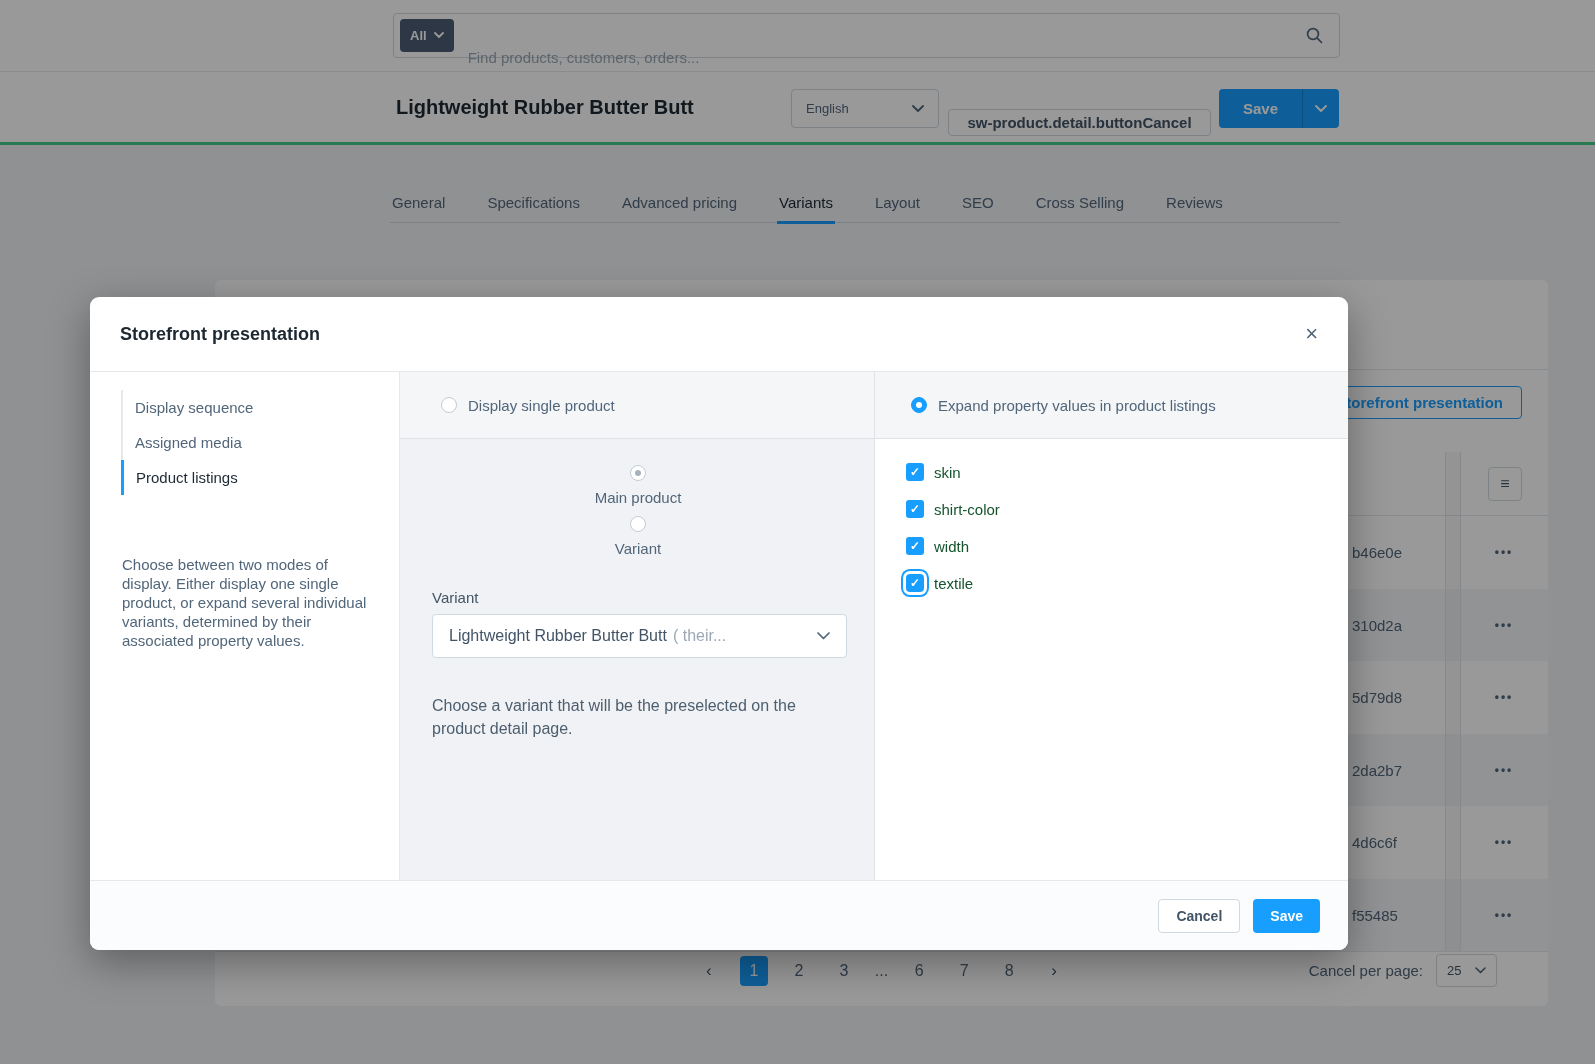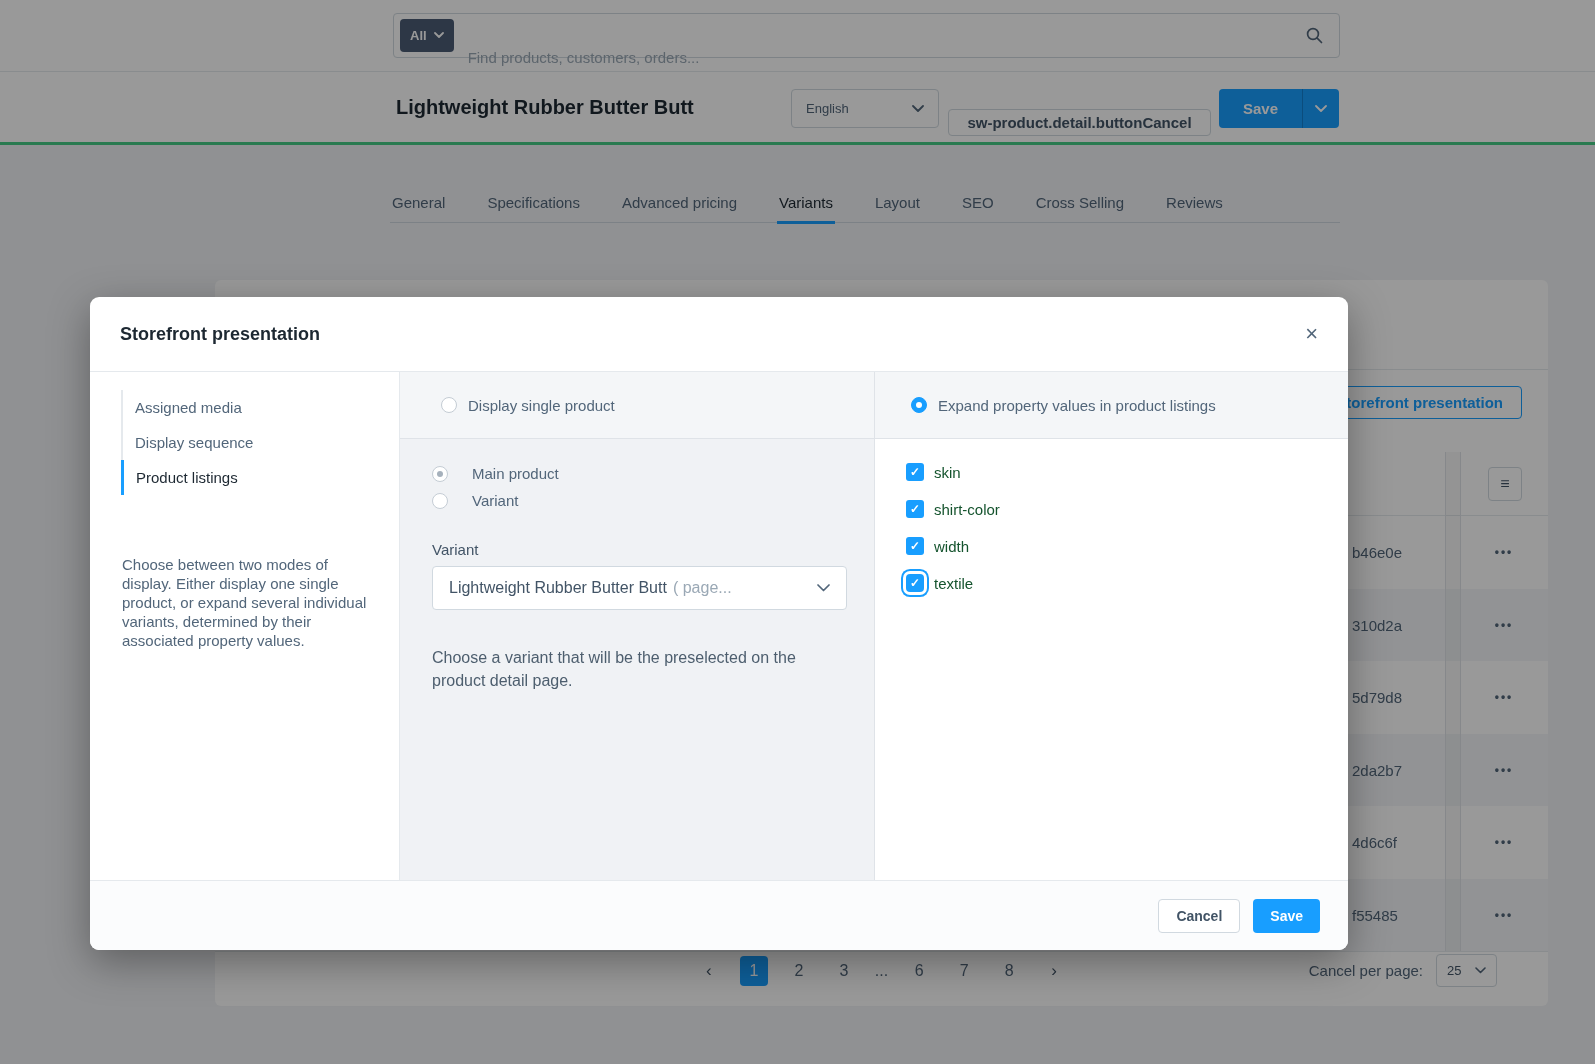--- a/index.html
+++ b/index.html
@@ -72,21 +72,21 @@
   .m-col.right { flex:1; background:#fff;text-align:center; }
   .col-head { height:67px; flex:0 0 67px; background:#f4f6f8; border-bottom:1px solid #dfe3e8; display:flex; align-items:center; gap:11px; }
   .m-col.middle .col-head { padding-left:41px; }
   .m-col.right .col-head { padding-left:36px; }
   .col-head label { font-size:15px; color:#52667a; }
   .radio { width:16px; height:16px; border-radius:50%; border:1px solid #c4ccd4; background:#fff; display:inline-flex; align-items:center; justify-content:center; flex:0 0 16px; }
   .radio.checked-gray::after { content:""; width:6px; height:6px; border-radius:50%; background:#a6b1bc; }
   .radio.checked-blue { background:#189eff; border-color:#189eff; }
   .radio.checked-blue::after { content:""; width:6px; height:6px; border-radius:50%; background:#fff; }
   .mid-body { padding:26px 30px 0 32px; }
-  .radio-row { display:flex; align-items:center; gap:24px; margin-bottom:10px; }
+  .radio-row { display:flex; align-items:center; gap:8px; margin-bottom:10px;flex-direction:column; }
   .radio-row label { font-size:15px; color:#52667a; }
   .field-label { margin-top:32px; font-size:15px; color:#425466; }
   .variant-select { margin-top:8px; width:415px; height:44px; padding:0 16px; font-size:16px; }
   .variant-select .val { color:#425466; white-space:nowrap; }
   .variant-select .suffix { color:#9aa8b5; margin-left:6px; white-space:nowrap; }
   .helper { margin-top:36px; width:400px; font-size:16px; line-height:23px; color:#4d5e6e; }
   .right-body { padding:24px 0 0 31px; }
   .check-row { display:flex; align-items:center; gap:10px; margin-bottom:19px; }
   .check-row label { font-size:15px; color:#14532d; }
   .checkbox { width:18px; height:18px; flex:0 0 18px; background:#189eff; border-radius:3px; color:#fff; font-size:12px; font-weight:bold; display:inline-flex; align-items:center; justify-content:center; }
@@ -219,22 +219,22 @@
 
   <div class="modal">
     <div class="modal-header">
       <h2 class="modal-title">Storefront presentation</h2>
       <button class="modal-close">×</button>
     </div>
     <div class="modal-body">
 
       <aside class="m-sidebar">
         <div class="side-nav">
+          <div class="side-item">Display sequence</div>
           <div class="side-item">Assigned media</div>
-          <div class="side-item">Display sequence</div>
           <div class="side-item active">Product listings</div>
         </div>
         <p class="side-desc">Choose between two modes of display. Either display one single product, or expand several individual variants, determined by their associated property values.</p>
       </aside>
 
       <section class="m-col middle">
         <div class="col-head">
           <span class="radio"></span>
           <label>Display single product</label>
         </div>
@@ -244,21 +244,21 @@
             <label>Main product</label>
           </div>
           <div class="radio-row">
             <span class="radio"></span>
             <label>Variant</label>
           </div>
           <div class="field-label">Variant</div>
           <div class="select variant-select">
             <span style="display:flex;flex:1;overflow:hidden;">
               <span class="val">Lightweight Rubber Butter Butt</span>
-              <span class="suffix">( page...</span>
+              <span class="suffix">( their...</span>
             </span>
             <span class="chev">
               <svg width="13" height="8" viewBox="0 0 13 8">
                   <path d="M1 1l5.5 5.5L12 1" fill="none" stroke="#52667a" stroke-width="1.7" stroke-linecap="round" stroke-linejoin="round"></path>
                 </svg>
             </span>
           </div>
           <p class="helper">Choose a variant that will be the preselected on the product detail page.</p>
         </div>
       </section>

